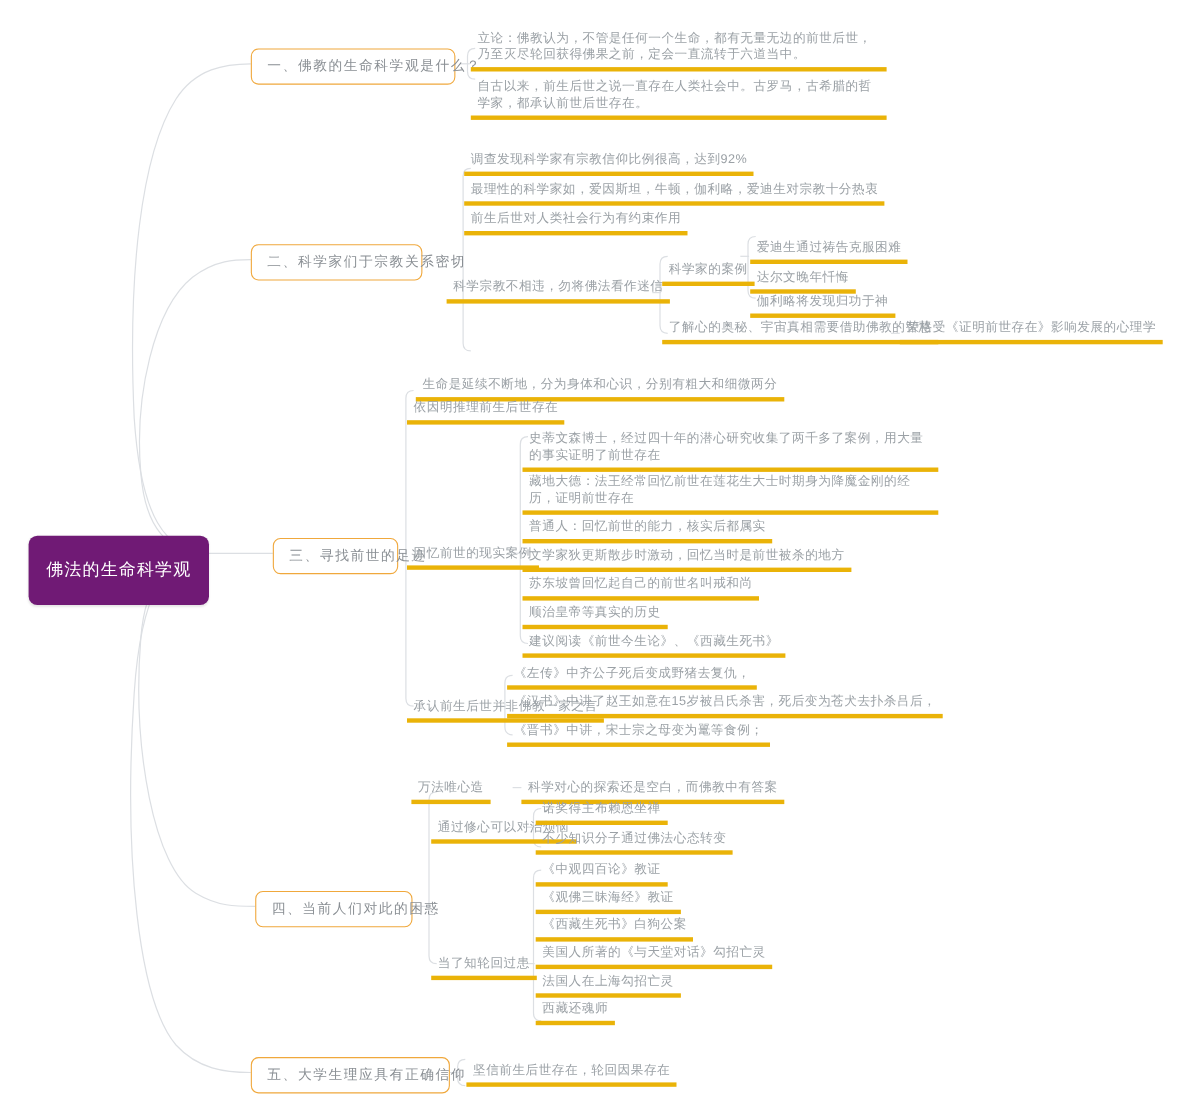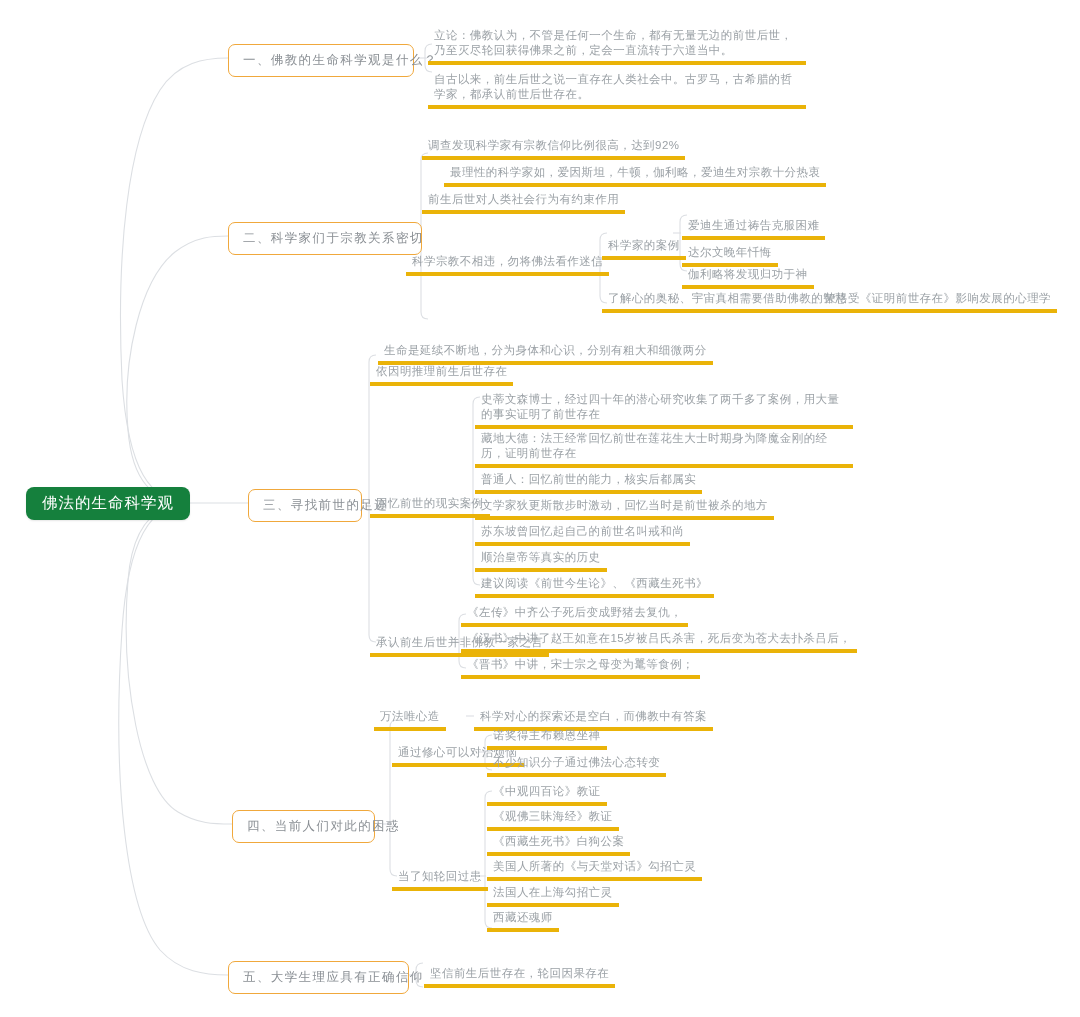--- a/index.html
+++ b/index.html
@@ -11,26 +11,26 @@
     overflow:hidden;
     color:#9aa0a6;
     -webkit-font-smoothing:antialiased;
   }
   #canvas{position:absolute;left:0;top:0;width:1080px;height:1017px;}
   #wires{position:absolute;left:0;top:0;width:1080px;height:1017px;pointer-events:none;}
 
   
   .root{
     position:absolute;
-    background:#15803d;
+    background:#701a75;
     color:#ffffff;
     border-radius:8px;
     font-size:15.5px;
     letter-spacing:1px;
-    padding:6px 16px;
+    padding:21px 16px;
     white-space:nowrap;
     box-shadow:0 1px 2px rgba(0,0,0,.10);
   }
 
   
   .lv1{
     position:absolute;
     border:1.4px solid #F0A83C;
     border-radius:7px;
     background:#ffffff;
@@ -110,24 +110,24 @@
     </g>
   </svg>
 
   <div class="root" style="left:26px;top:487px;">佛法的生命科学观</div>
 
   <div class="lv1" style="left:228px;top:44px;width:186px;">一、佛教的生命科学观是什么？</div>
 
   <div class="node wrap" style="left:428px;top:26px;width:378px;">立论：佛教认为，不管是任何一个生命，都有无量无边的前世后世，乃至灭尽轮回获得佛果之前，定会一直流转于六道当中。</div>
   <div class="node wrap" style="left:428px;top:70px;width:378px;">自古以来，前生后世之说一直存在人类社会中。古罗马，古希腊的哲学家，都承认前世后世存在。</div>
 
-  <div class="lv1" style="left:228px;top:222px;width:194px;">二、科学家们于宗教关系密切</div>
+  <div class="lv1" style="left:228px;top:222px;width:156px;">二、科学家们于宗教关系密切</div>
 
   <div class="node" style="left:422px;top:136px;">调查发现科学家有宗教信仰比例很高，达到92%</div>
-  <div class="node" style="left:444px;top:163px;">最理性的科学家如，爱因斯坦，牛顿，伽利略，爱迪生对宗教十分热衷</div>
+  <div class="node" style="left:422px;top:163px;">最理性的科学家如，爱因斯坦，牛顿，伽利略，爱迪生对宗教十分热衷</div>
   <div class="node" style="left:422px;top:190px;">前生后世对人类社会行为有约束作用</div>
   <div class="node" style="left:406px;top:252px;">科学宗教不相违，勿将佛法看作迷信</div>
 
   <div class="node" style="left:602px;top:236px;">科学家的案例</div>
   <div class="node" style="left:682px;top:216px;">爱迪生通过祷告克服困难</div>
   <div class="node" style="left:682px;top:243px;">达尔文晚年忏悔</div>
   <div class="node" style="left:682px;top:265px;">伽利略将发现归功于神</div>
 
   <div class="node" style="left:602px;top:289px;">了解心的奥秘、宇宙真相需要借助佛教的智慧</div>
   <div class="node" style="left:818px;top:289px;">荣格受《证明前世存在》影响发展的心理学</div>

